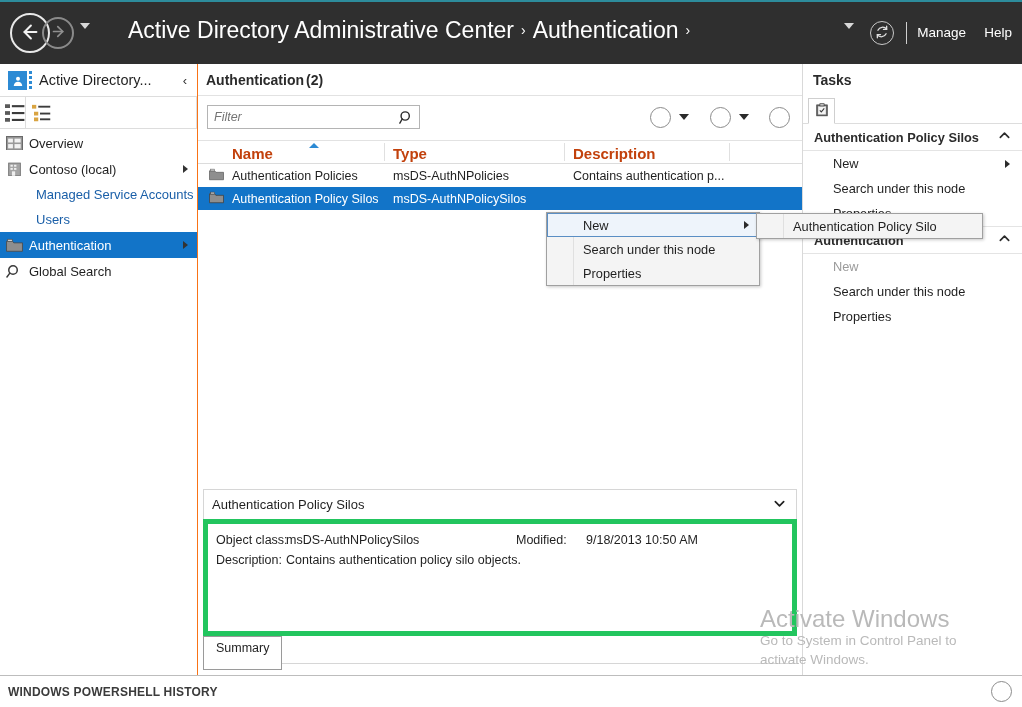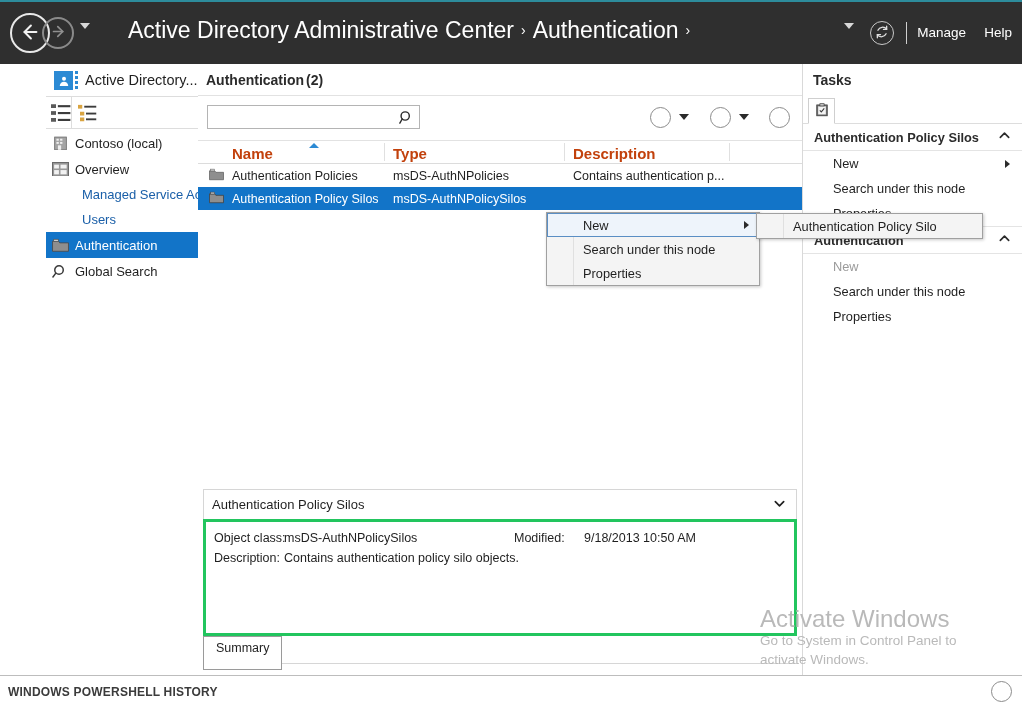--- a/index.html
+++ b/index.html
@@ -39,21 +39,21 @@
     border:1.6px solid #c9c9c9;border-radius:50%;box-sizing:border-box;
     display:flex;align-items:center;justify-content:center;}
   .refresh-btn svg{width:14px;height:14px;}
   .tr-divider{position:absolute;right:115px;top:22px;width:1px;height:22px;background:#cfcfcf;}
   .tr-link{position:absolute;top:25px;color:#ffffff;font-size:13.5px;white-space:nowrap;}
   .tr-manage{right:56px;}
   .tr-help{right:10px;}
 
   
   .leftnav{position:absolute;left:0;top:64px;width:198px;height:611px;background:#ffffff;
-    border-right:1px solid #f97316;box-sizing:border-box;margin-left:46px;}
+    border-right:1px solid #f97316;box-sizing:border-box;}
   .ln-header{position:absolute;left:0;top:0;width:197px;height:33px;
     border-bottom:1px solid #dddddd;box-sizing:border-box;}
   .ad-badge{position:absolute;left:8px;top:7px;width:19px;height:19px;background:#2c8ad4;
     display:flex;align-items:center;justify-content:center;}
   .ad-badge svg{width:12px;height:12px;}
   .ad-dots{position:absolute;left:29px;top:7px;width:3px;height:19px;}
   .ad-dots i{display:block;width:3px;height:3px;background:#2c8ad4;margin-bottom:2px;}
   .ln-title{position:absolute;left:39px;top:8px;font-size:14.5px;color:#1f1f1f;}
   .ln-collapse{position:absolute;right:10px;top:9px;font-size:13px;color:#333;cursor:pointer;}
   .ln-viewbar{position:absolute;left:0;top:33px;width:197px;height:32px;
@@ -115,21 +115,21 @@
   .g-name{position:absolute;left:34px;}
   .g-type{position:absolute;left:195px;}
   .g-desc{position:absolute;left:375px;}
 
   
   .details{position:absolute;left:5px;top:425px;width:594px;height:178px;}
   .det-head{position:relative;width:594px;height:30px;border:1px solid #d6d6d6;
     border-bottom:0;box-sizing:border-box;background:#fff;}
   .det-head .dh-title{position:absolute;left:8px;top:7px;font-size:13px;color:#1f1f1f;}
   .det-head .dh-chev{position:absolute;right:10px;top:7px;font-size:13px;color:#1f1f1f;cursor:pointer;}
-  .det-body{position:relative;width:594px;height:117px;border:3px solid #22c55e;
+  .det-body{position:relative;width:594px;height:117px;border:5px solid #22c55e;
     box-sizing:border-box;background:#fff;}
   .dfield{position:absolute;font-size:12.5px;color:#1f1f1f;}
   .dl-1{left:8px;top:9px;}
   .dv-1{left:78px;top:9px;}
   .dl-2{left:8px;top:29px;}
   .dv-2{left:78px;top:29px;}
   .dl-3{left:308px;top:9px;}
   .dv-3{left:378px;top:9px;}
   .det-tabs{position:relative;width:594px;height:28px;border-bottom:1px solid #d6d6d6;box-sizing:border-box;}
   .det-tab{position:absolute;left:0;top:0;height:34px;padding:4px 12px 0 12px;
@@ -273,45 +273,45 @@
             <rect x="6.4" y="12.3" width="8.2" height="1.5" fill="#3c3c3c"></rect>
         </svg>
       </div>
     </div>
 
     <div class="nav-items">
 
       <div class="nav-item">
         <span class="ni-icon">
           <svg viewBox="0 0 16 14">
+            <rect x="0.5" y="0.5" width="15" height="13" fill="#9a9a9a" stroke="#6a6a6a"></rect>
+            <rect x="2" y="2.5" width="4.5" height="3.6" fill="#f2f2f2"></rect>
+            <rect x="8" y="2.5" width="5.8" height="3.6" fill="#f2f2f2"></rect>
+            <rect x="2" y="7.6" width="4.5" height="4" fill="#f2f2f2"></rect>
+            <rect x="8" y="7.6" width="5.8" height="4" fill="#f2f2f2"></rect>
+          </svg>
+        </span>
+        <span>Overview</span>
+      </div>
+
+      <div class="nav-item">
+        <span class="ni-icon">
+          <svg viewBox="0 0 16 14">
             <rect x="2.5" y="1" width="11" height="12" fill="#a5a5a5" stroke="#6d6d6d" stroke-width="0.8"></rect>
             <rect x="4.2" y="2.6" width="2.2" height="1.8" fill="#f0f0f0"></rect>
             <rect x="7.6" y="2.6" width="2.2" height="1.8" fill="#f0f0f0"></rect>
             <rect x="4.2" y="5.6" width="2.2" height="1.8" fill="#f0f0f0"></rect>
             <rect x="7.6" y="5.6" width="2.2" height="1.8" fill="#f0f0f0"></rect>
             <rect x="5.6" y="8.8" width="3" height="4.2" fill="#efefef"></rect>
           </svg>
         </span>
         <span>Contoso (local)</span>
         <span class="ni-arrow"></span>
       </div>
 
-      <div class="nav-item">
-        <span class="ni-icon">
-          <svg viewBox="0 0 16 14">
-            <rect x="0.5" y="0.5" width="15" height="13" fill="#9a9a9a" stroke="#6a6a6a"></rect>
-            <rect x="2" y="2.5" width="4.5" height="3.6" fill="#f2f2f2"></rect>
-            <rect x="8" y="2.5" width="5.8" height="3.6" fill="#f2f2f2"></rect>
-            <rect x="2" y="7.6" width="4.5" height="4" fill="#f2f2f2"></rect>
-            <rect x="8" y="7.6" width="5.8" height="4" fill="#f2f2f2"></rect>
-          </svg>
-        </span>
-        <span>Overview</span>
-      </div>
-
       <div class="nav-child">
         <span>Managed Service Accounts</span>
       </div>
       <div class="nav-child">
         <span>Users</span>
       </div>
 
 
       <div class="nav-item selected">
         <span class="ni-icon">
@@ -339,20 +339,21 @@
 
   <div class="center">
 
     <div class="c-header">
       <div class="ch-title">Authentication</div>
       <div class="ch-count">(2)</div>
     </div>
 
     <div class="c-toolbar">
       <div class="filter-box">
+        <input type="text" placeholder="Filter" style="">
         <span class="search-ico">
           <svg viewBox="0 0 16 16" fill="none" stroke="#2b2b2b" stroke-width="1.5">
             <circle cx="6.6" cy="6.4" r="4.4"></circle>
               <line x1="3.4" y1="9.6" x2="0.9" y2="14" stroke-linecap="round"></line>
           </svg>
         </span>
       </div>
 
       <div class="tb-btn tb-view">
         <span>

